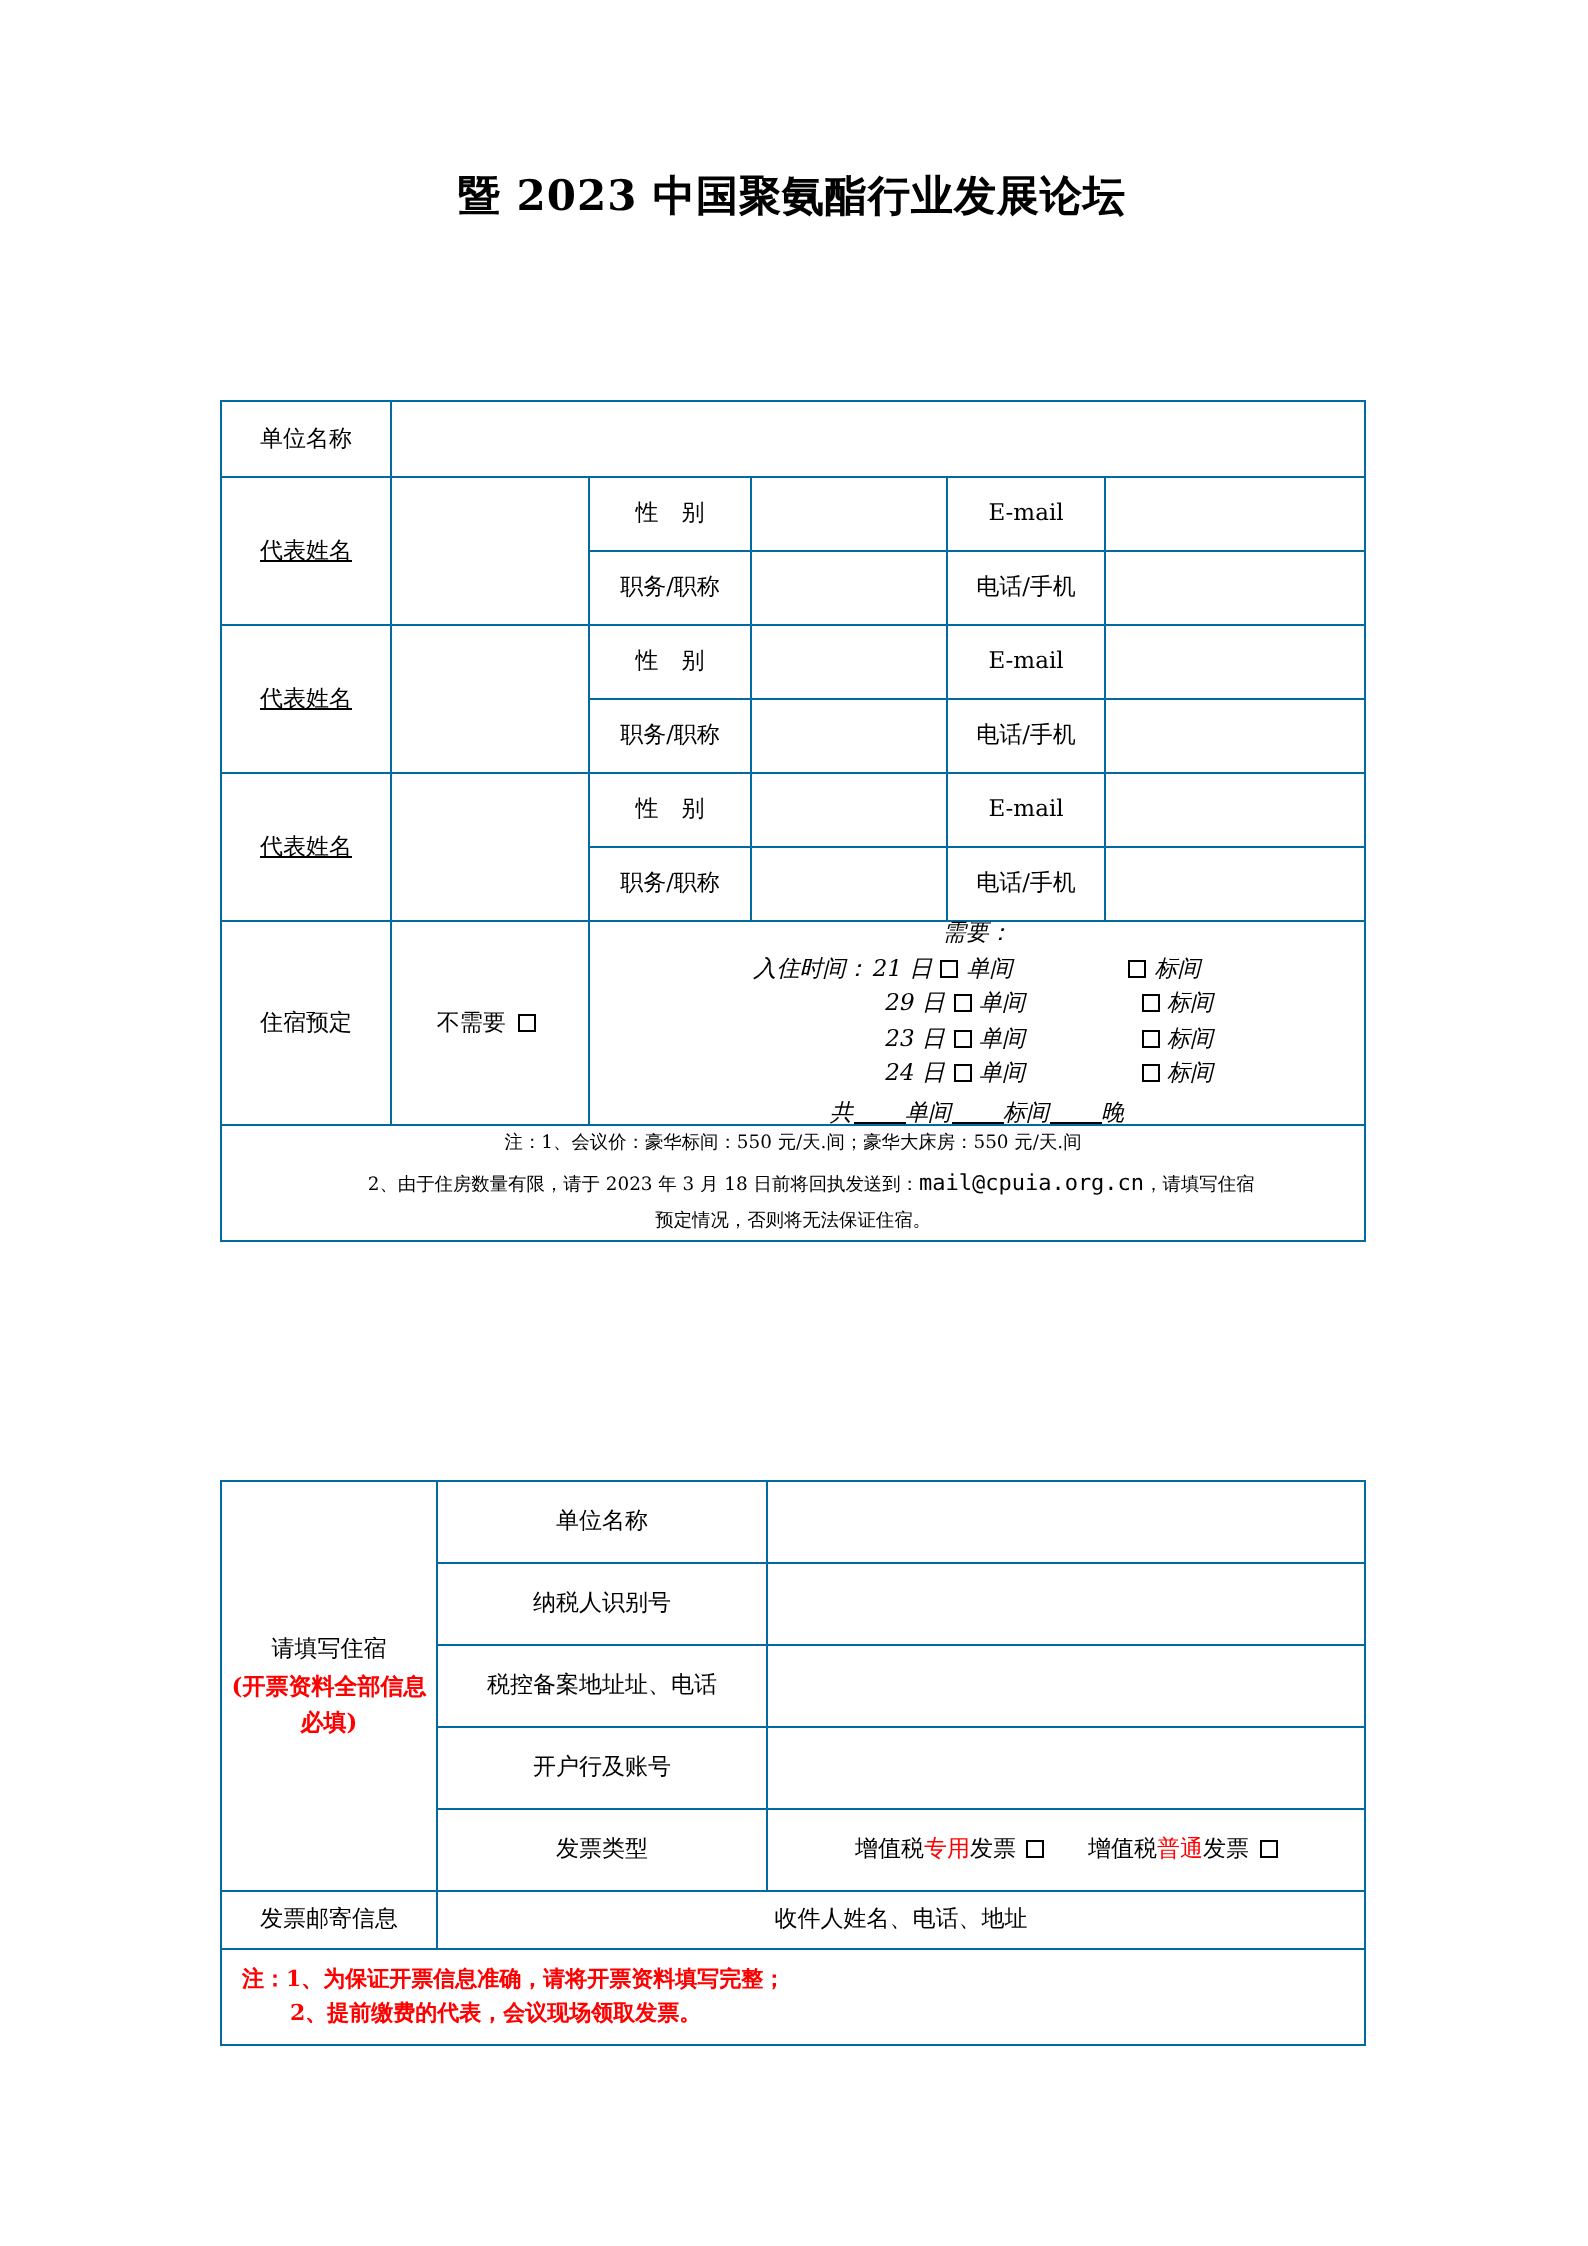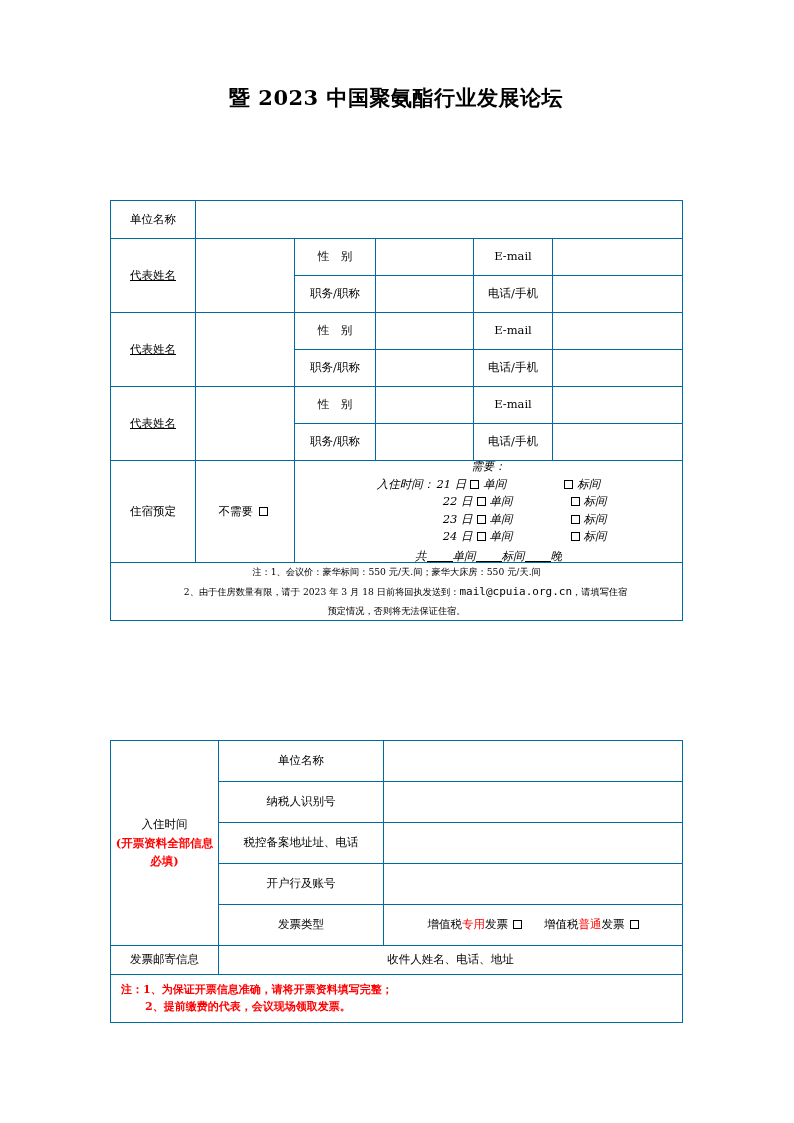--- a/index.html
+++ b/index.html
@@ -230,21 +230,21 @@
           <span class="chk"></span>
         </td>
         <td class="acc-body" colspan="4">
           <p class="acc-need">需要：</p>
 
           <p class="acc-line">
             <span>入住时间：</span><span class="acc-date">21 日</span><span class="chk"></span><span>单间</span><span class="acc-gap"></span><span class="chk"></span><span>标间</span>
           </p>
 
           <p class="acc-line">
-            <span class="acc-indent"></span><span class="acc-date">22 日</span><span class="chk"></span><span>单间</span><span class="acc-gap"></span><span class="chk"></span><span>标间</span>
+            <span class="acc-indent"></span><span class="acc-date">29 日</span><span class="chk"></span><span>单间</span><span class="acc-gap"></span><span class="chk"></span><span>标间</span>
           </p>
 
           <p class="acc-line">
             <span class="acc-indent"></span><span class="acc-date">23 日</span><span class="chk"></span><span>单间</span><span class="acc-gap"></span><span class="chk"></span><span>标间</span>
           </p>
 
           <p class="acc-line">
             <span class="acc-indent"></span><span class="acc-date">24 日</span><span class="chk"></span><span>单间</span><span class="acc-gap"></span><span class="chk"></span><span>标间</span>
           </p>
 
@@ -270,21 +270,21 @@
   <table class="form-table tbl-inv">
     <colgroup>
       <col style="width:108px">
       <col style="width:165px">
       <col style="width:299px">
     </colgroup>
     <tbody>
 
       <tr class="inv-row">
         <td class="inv-leftcell" rowspan="5">
-          <span>入住时间</span>
+          <span>请填写住宿</span>
           <span class="inv-red">(开票资料全部信息必填)</span>
         </td>
         <td class="inv-label">单位名称</td>
         <td class="blank"></td>
       </tr>
 
       <tr class="inv-row">
         <td class="inv-label">纳税人识别号</td>
         <td class="blank"></td>
       </tr>

